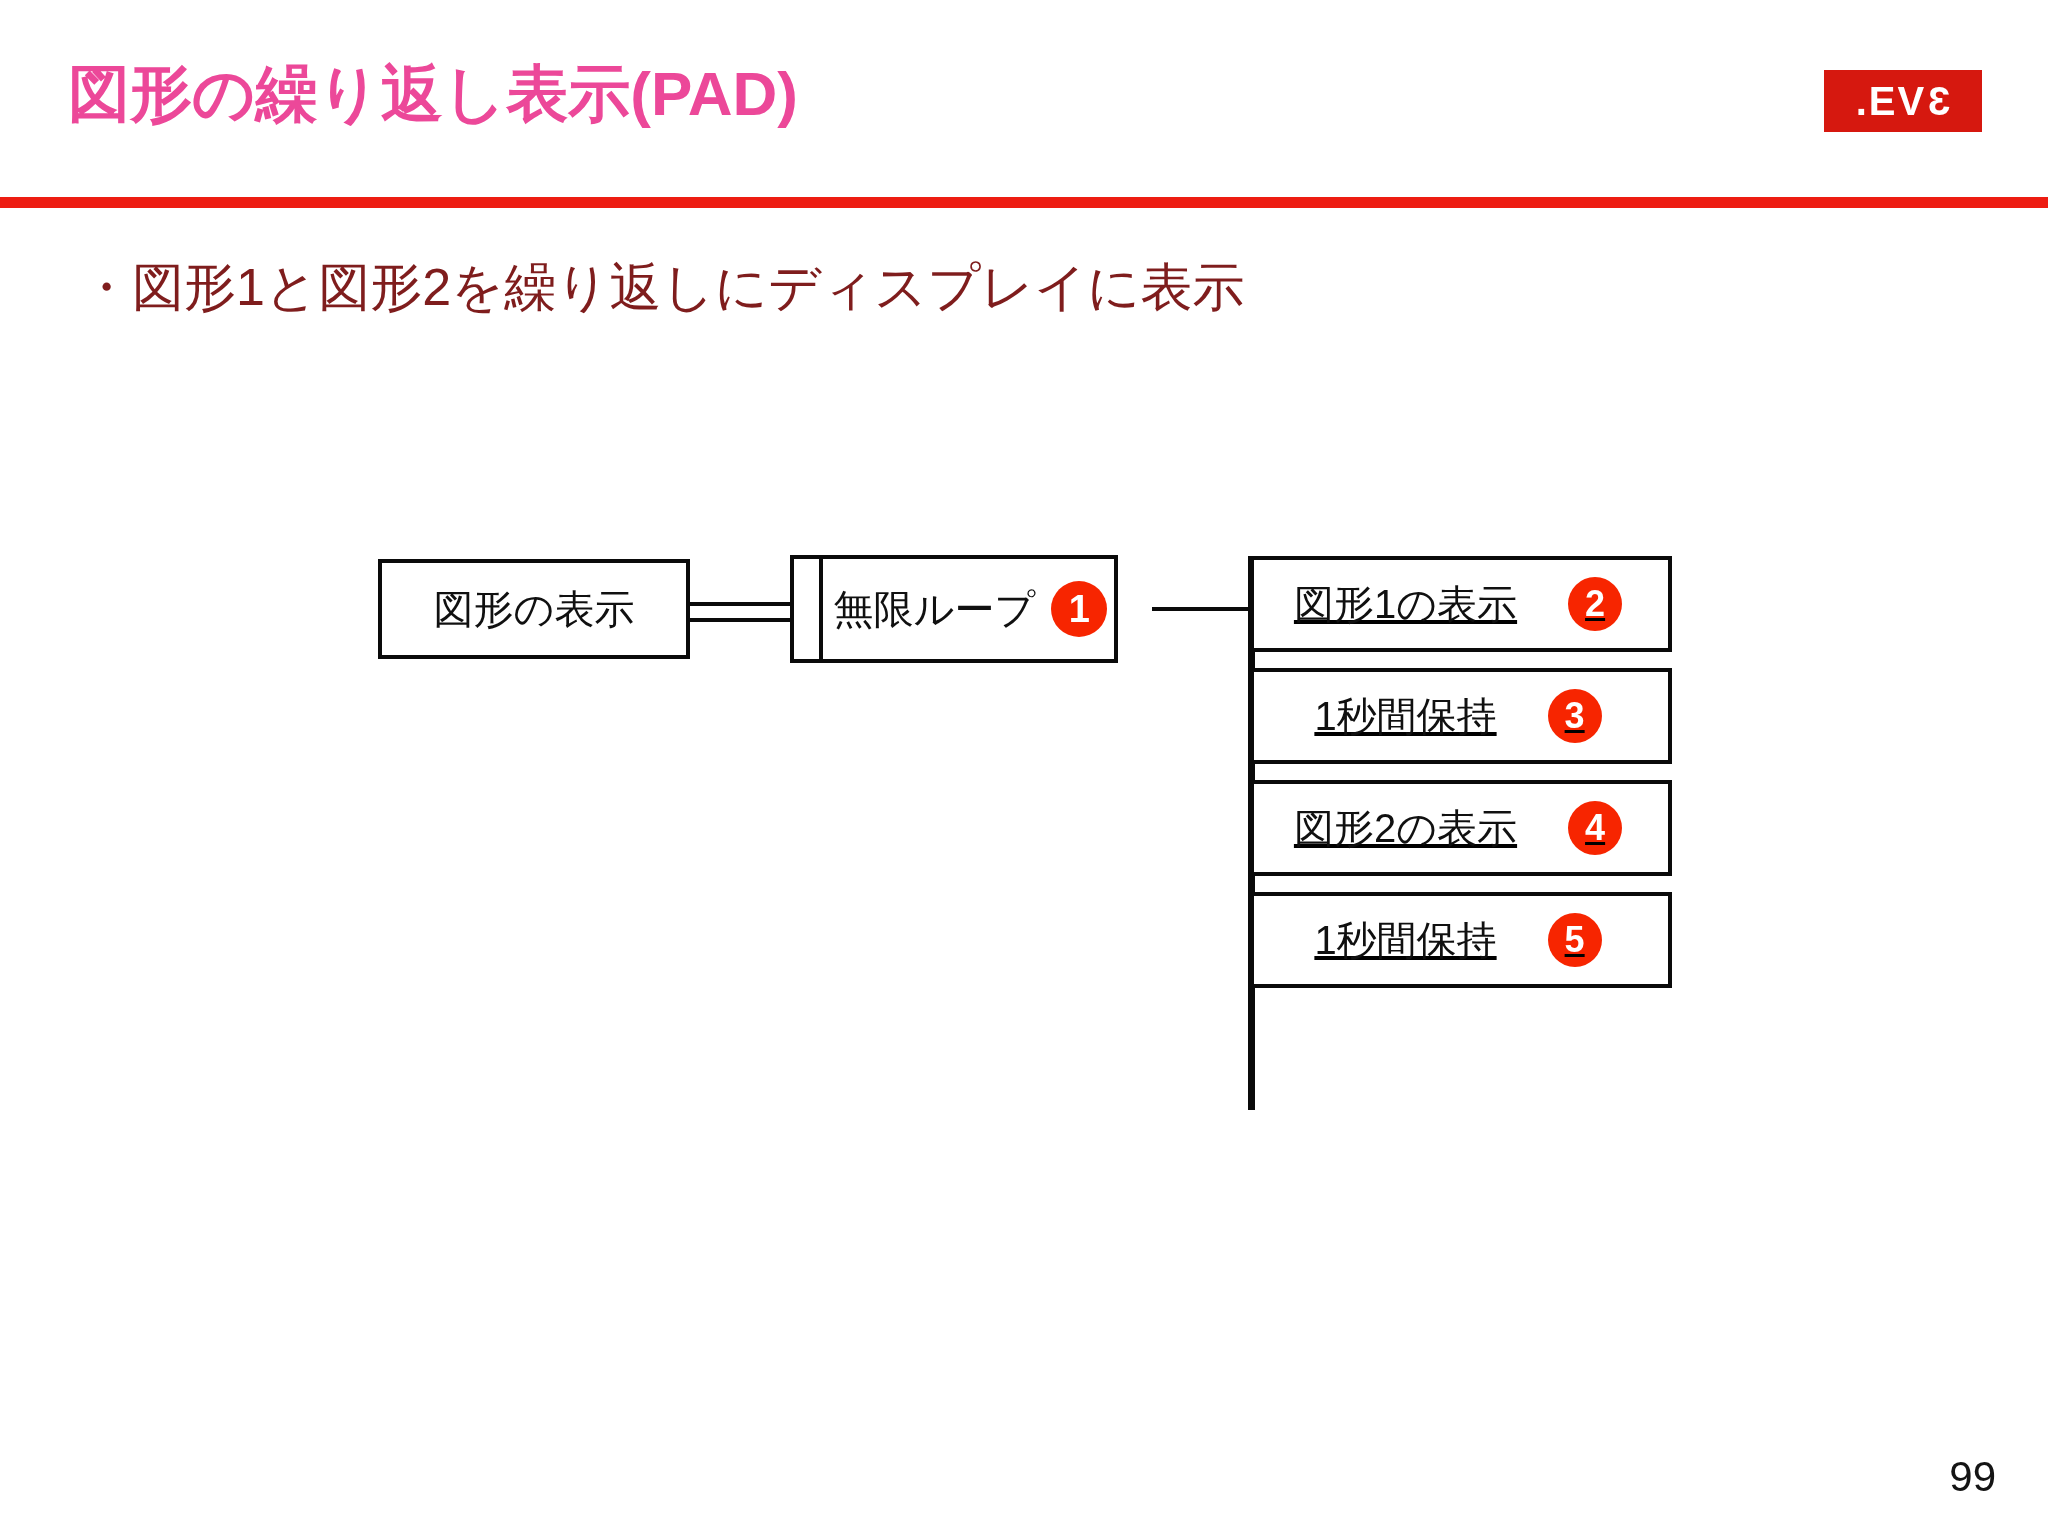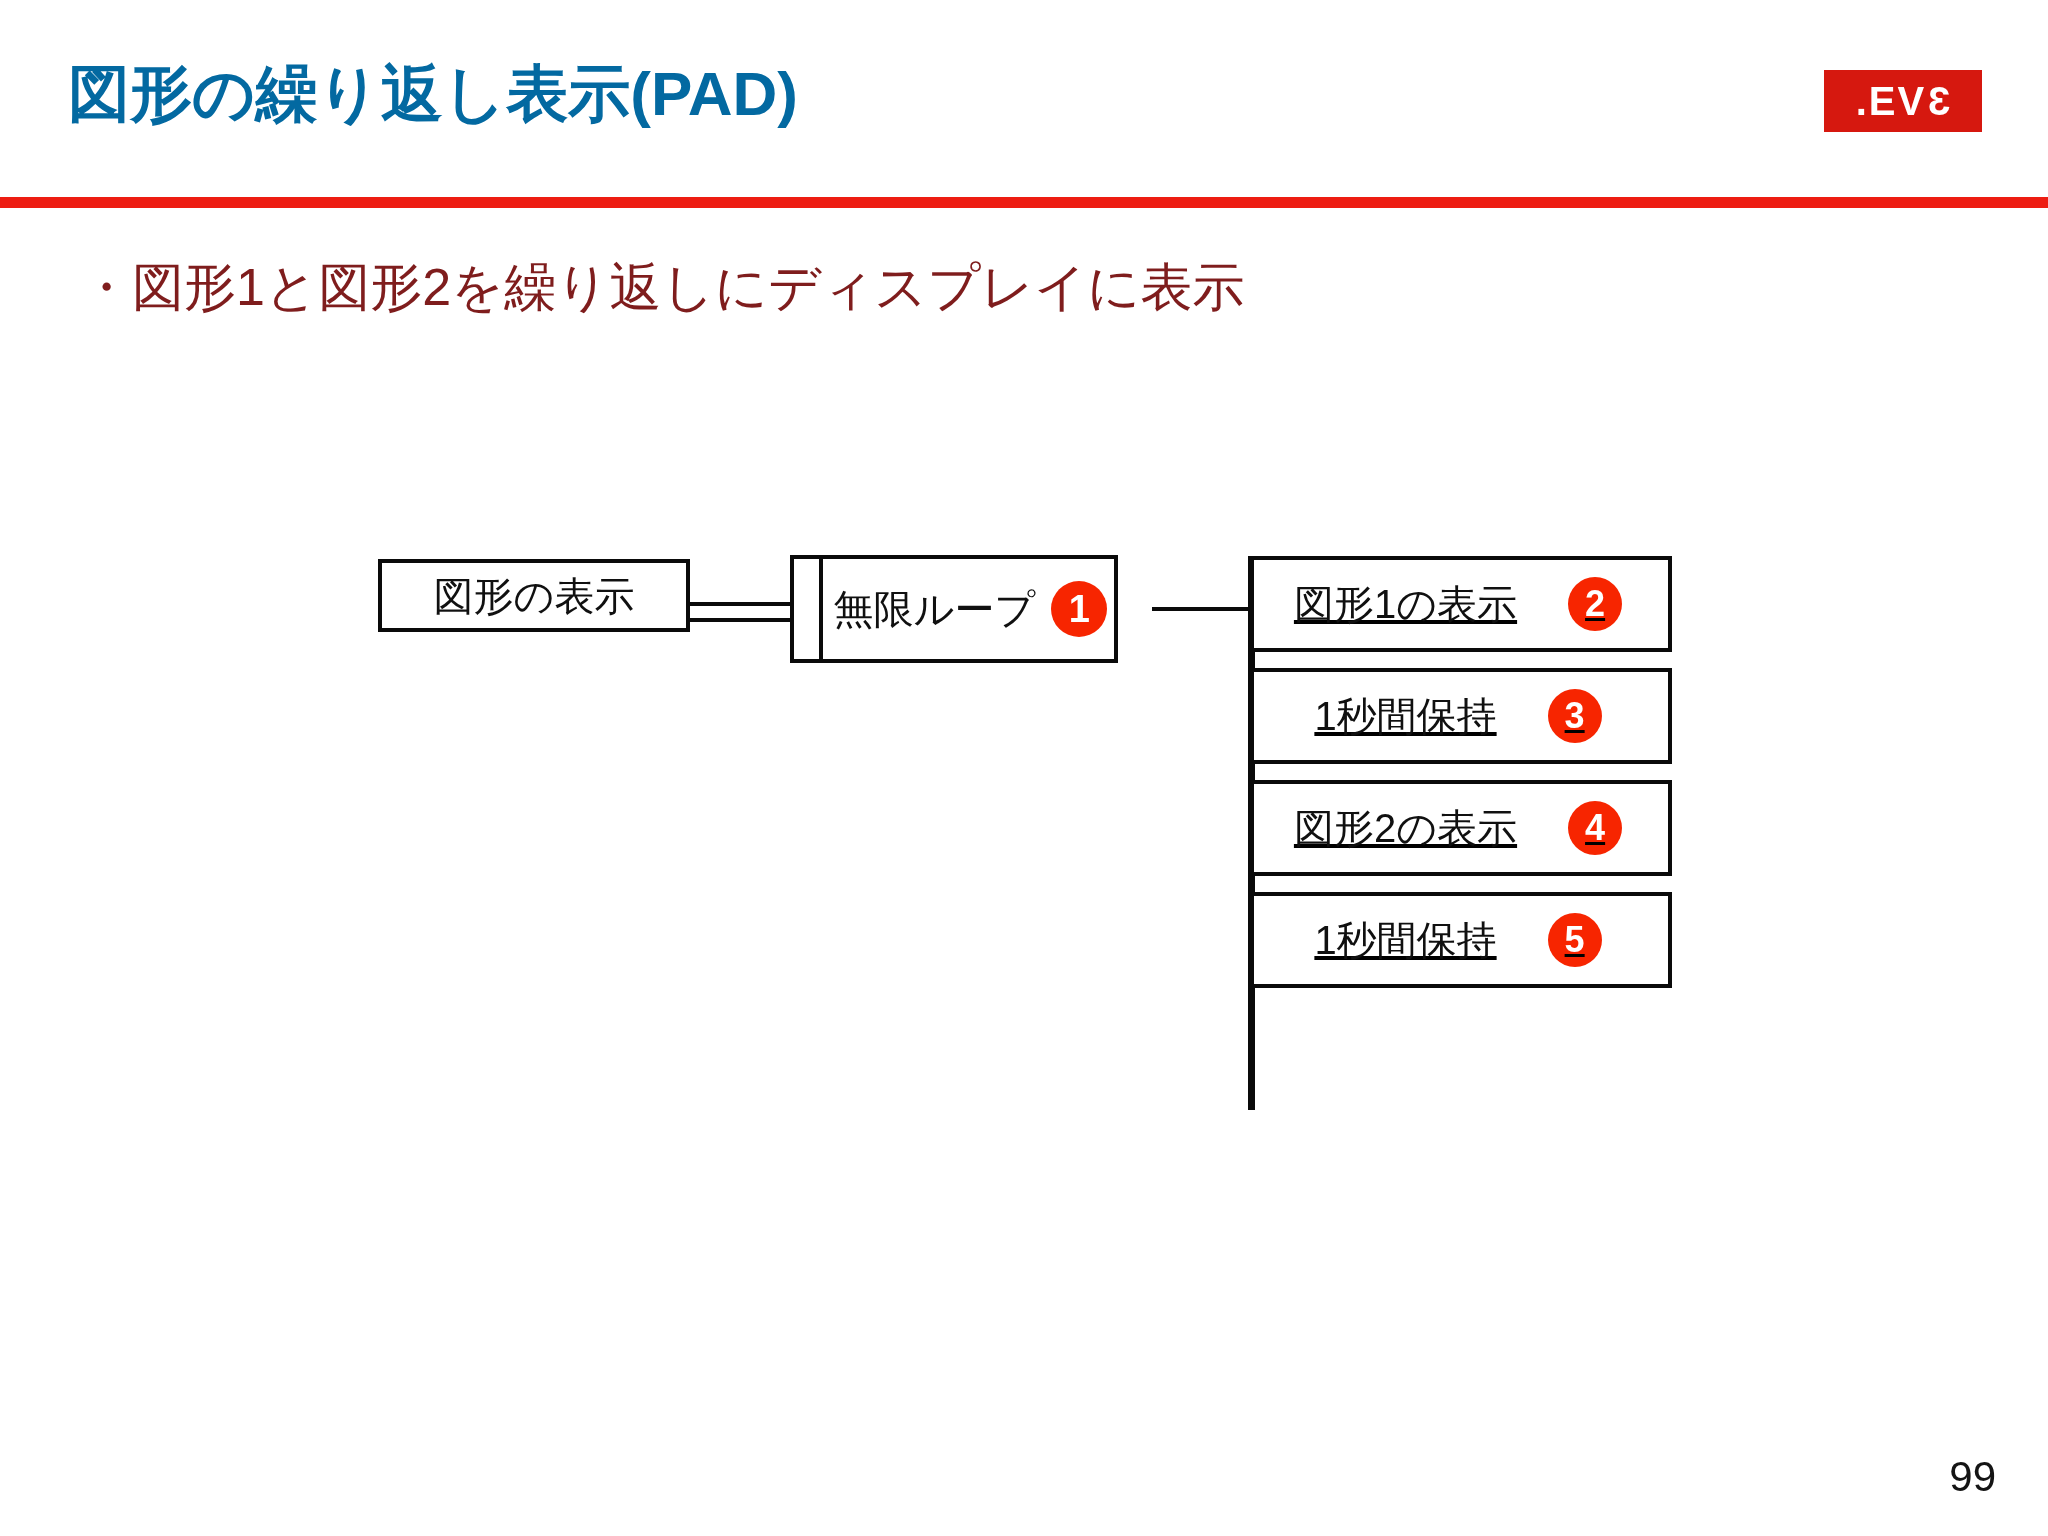--- a/index.html
+++ b/index.html
@@ -18,21 +18,21 @@
     overflow: hidden;
   }
 
   
   #slide-title {
     position: absolute;
     left: 68px;
     top: 60px;
     font-size: 62px;
     font-weight: bold;
-    color: #0369a1;
+    color: #ec4899;
     letter-spacing: 0px;
     white-space: nowrap;
     line-height: 1.1;
   }
   #header-rule {
     position: absolute;
     left: 0;
     top: 197px;
     width: 2048px;
     height: 11px;
@@ -95,21 +95,21 @@
     color: #101010;
     white-space: nowrap;
     line-height: 1;
   }
 
   
   #box-root {
     left: 378px;
     top: 559px;
     width: 312px;
-    height: 73px;
+    height: 100px;
   }
 
   
   .conn-double-line {
     position: absolute;
     background: #0a0a0a;
     height: 4px;
   }
   #conn-a-top  { left: 688px; top: 602px; width: 104px; }
   #conn-a-bot  { left: 688px; top: 618px; width: 104px; }

